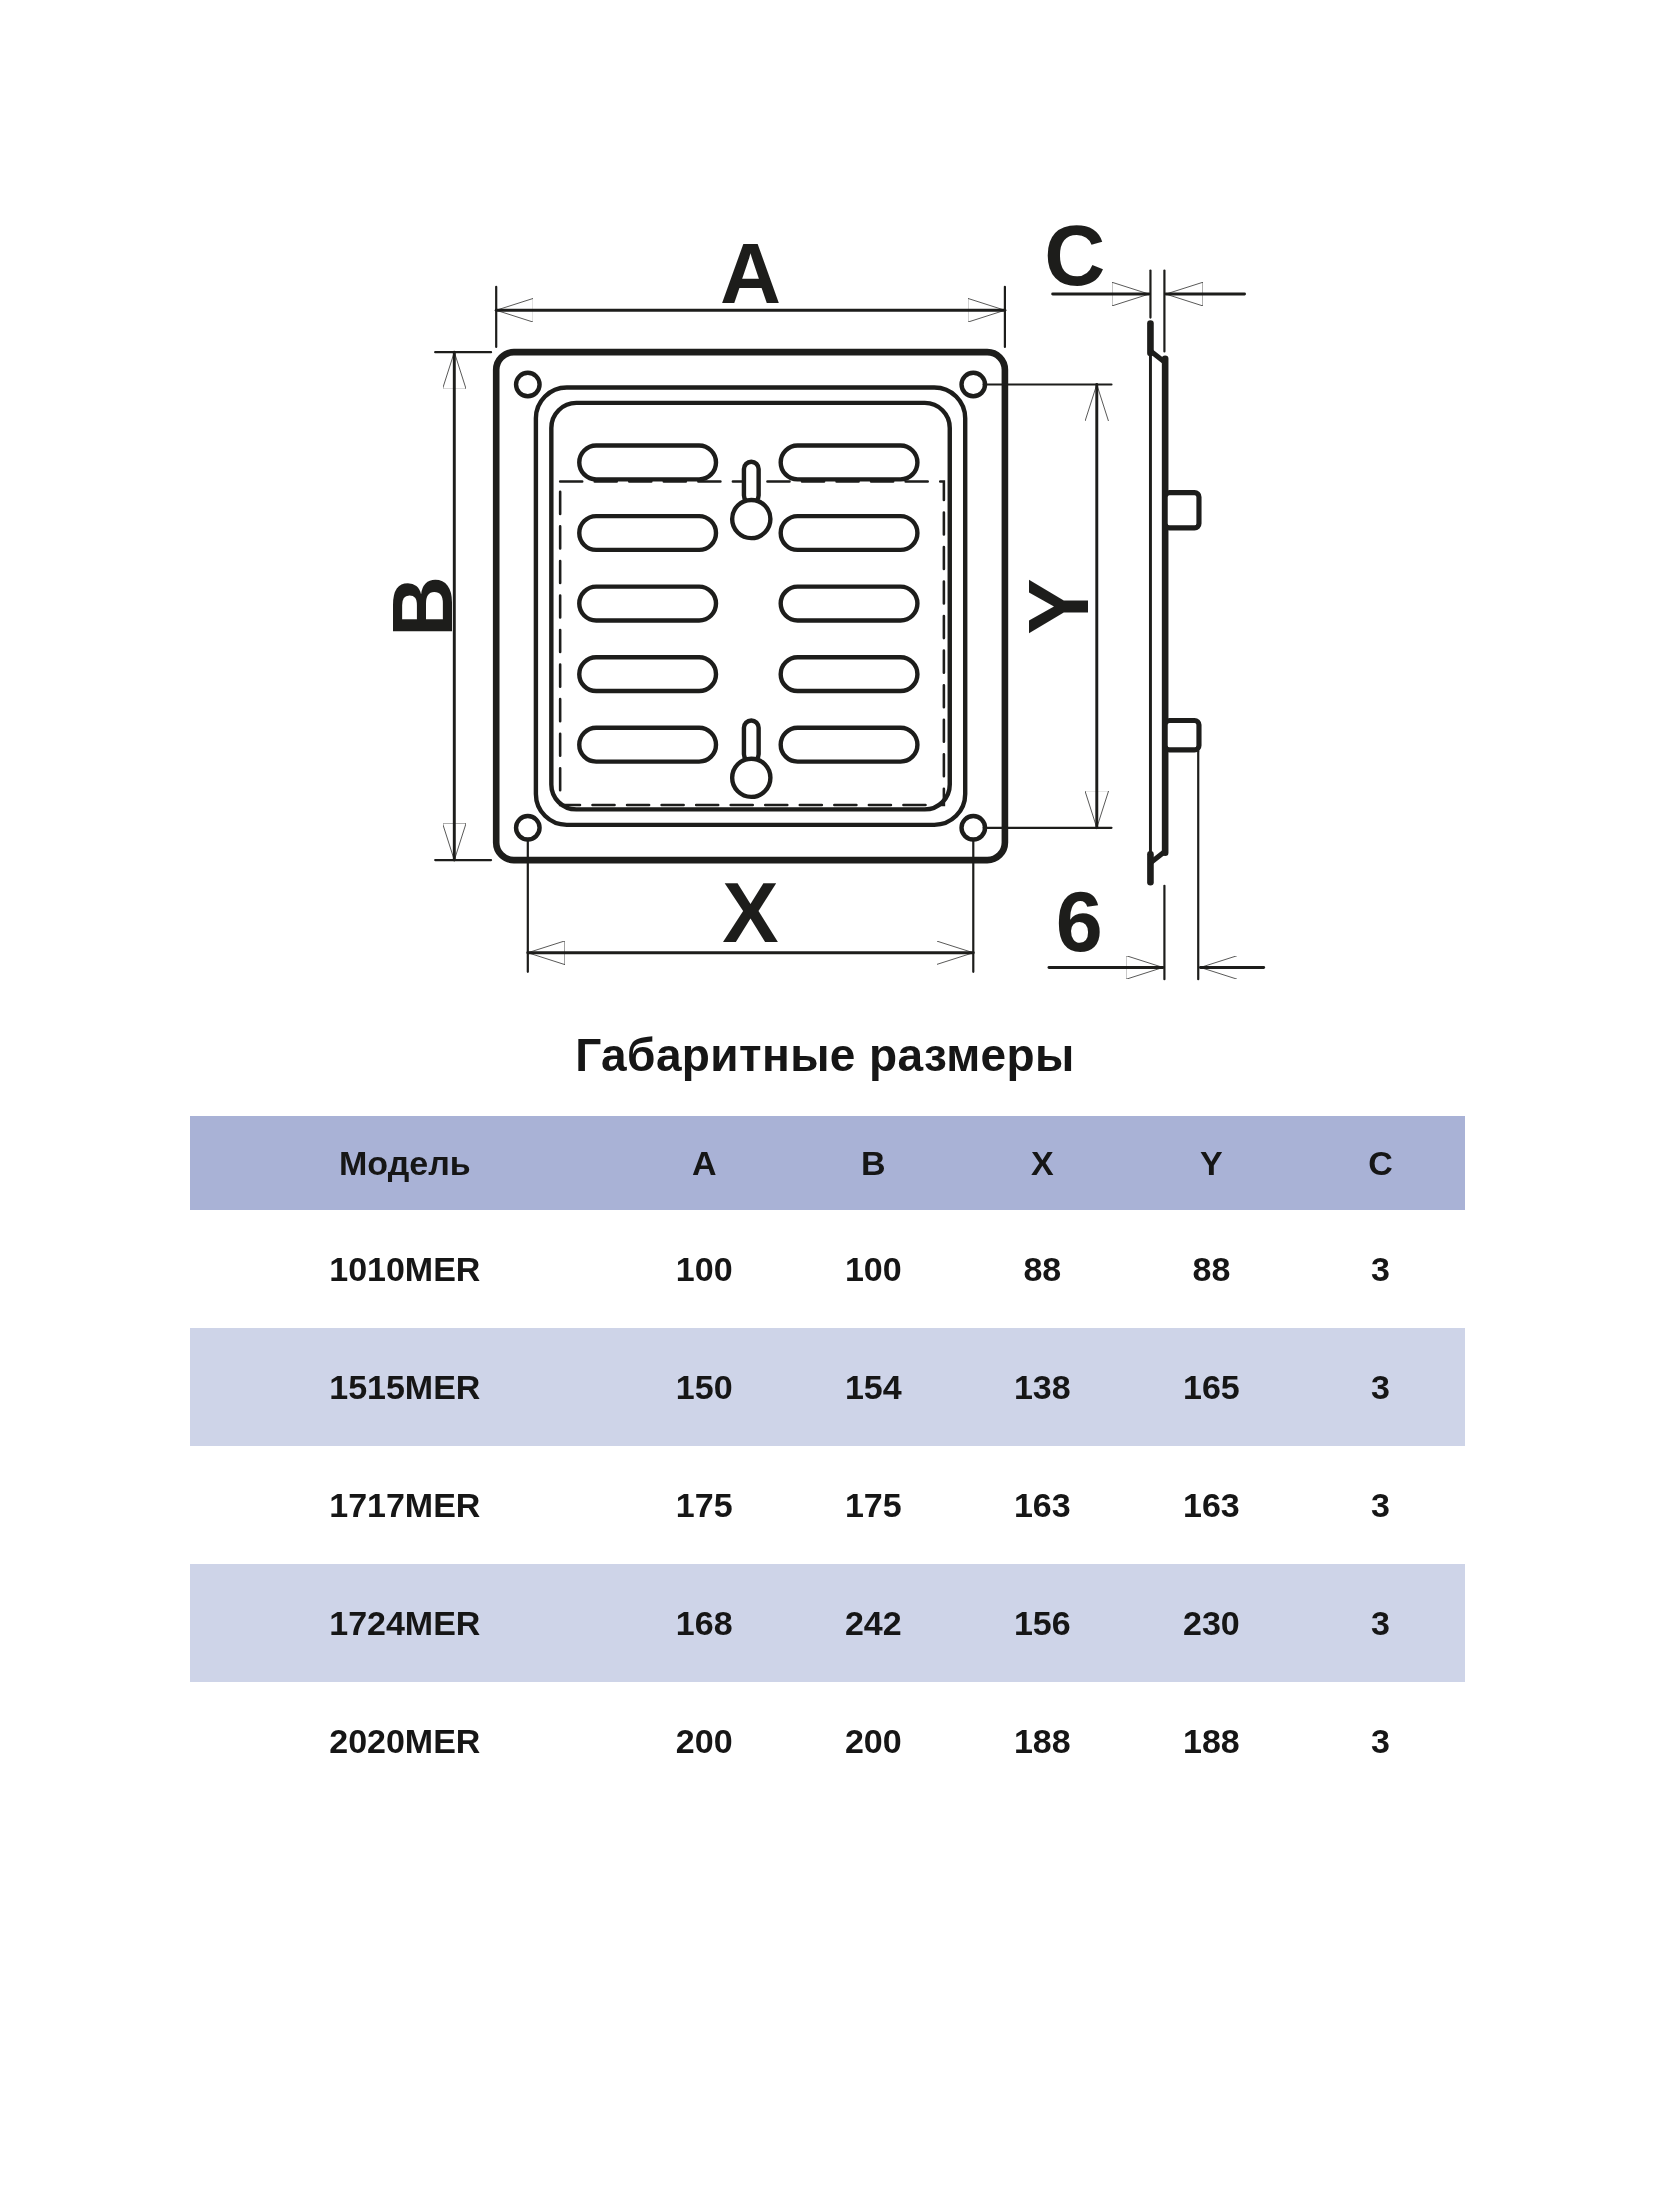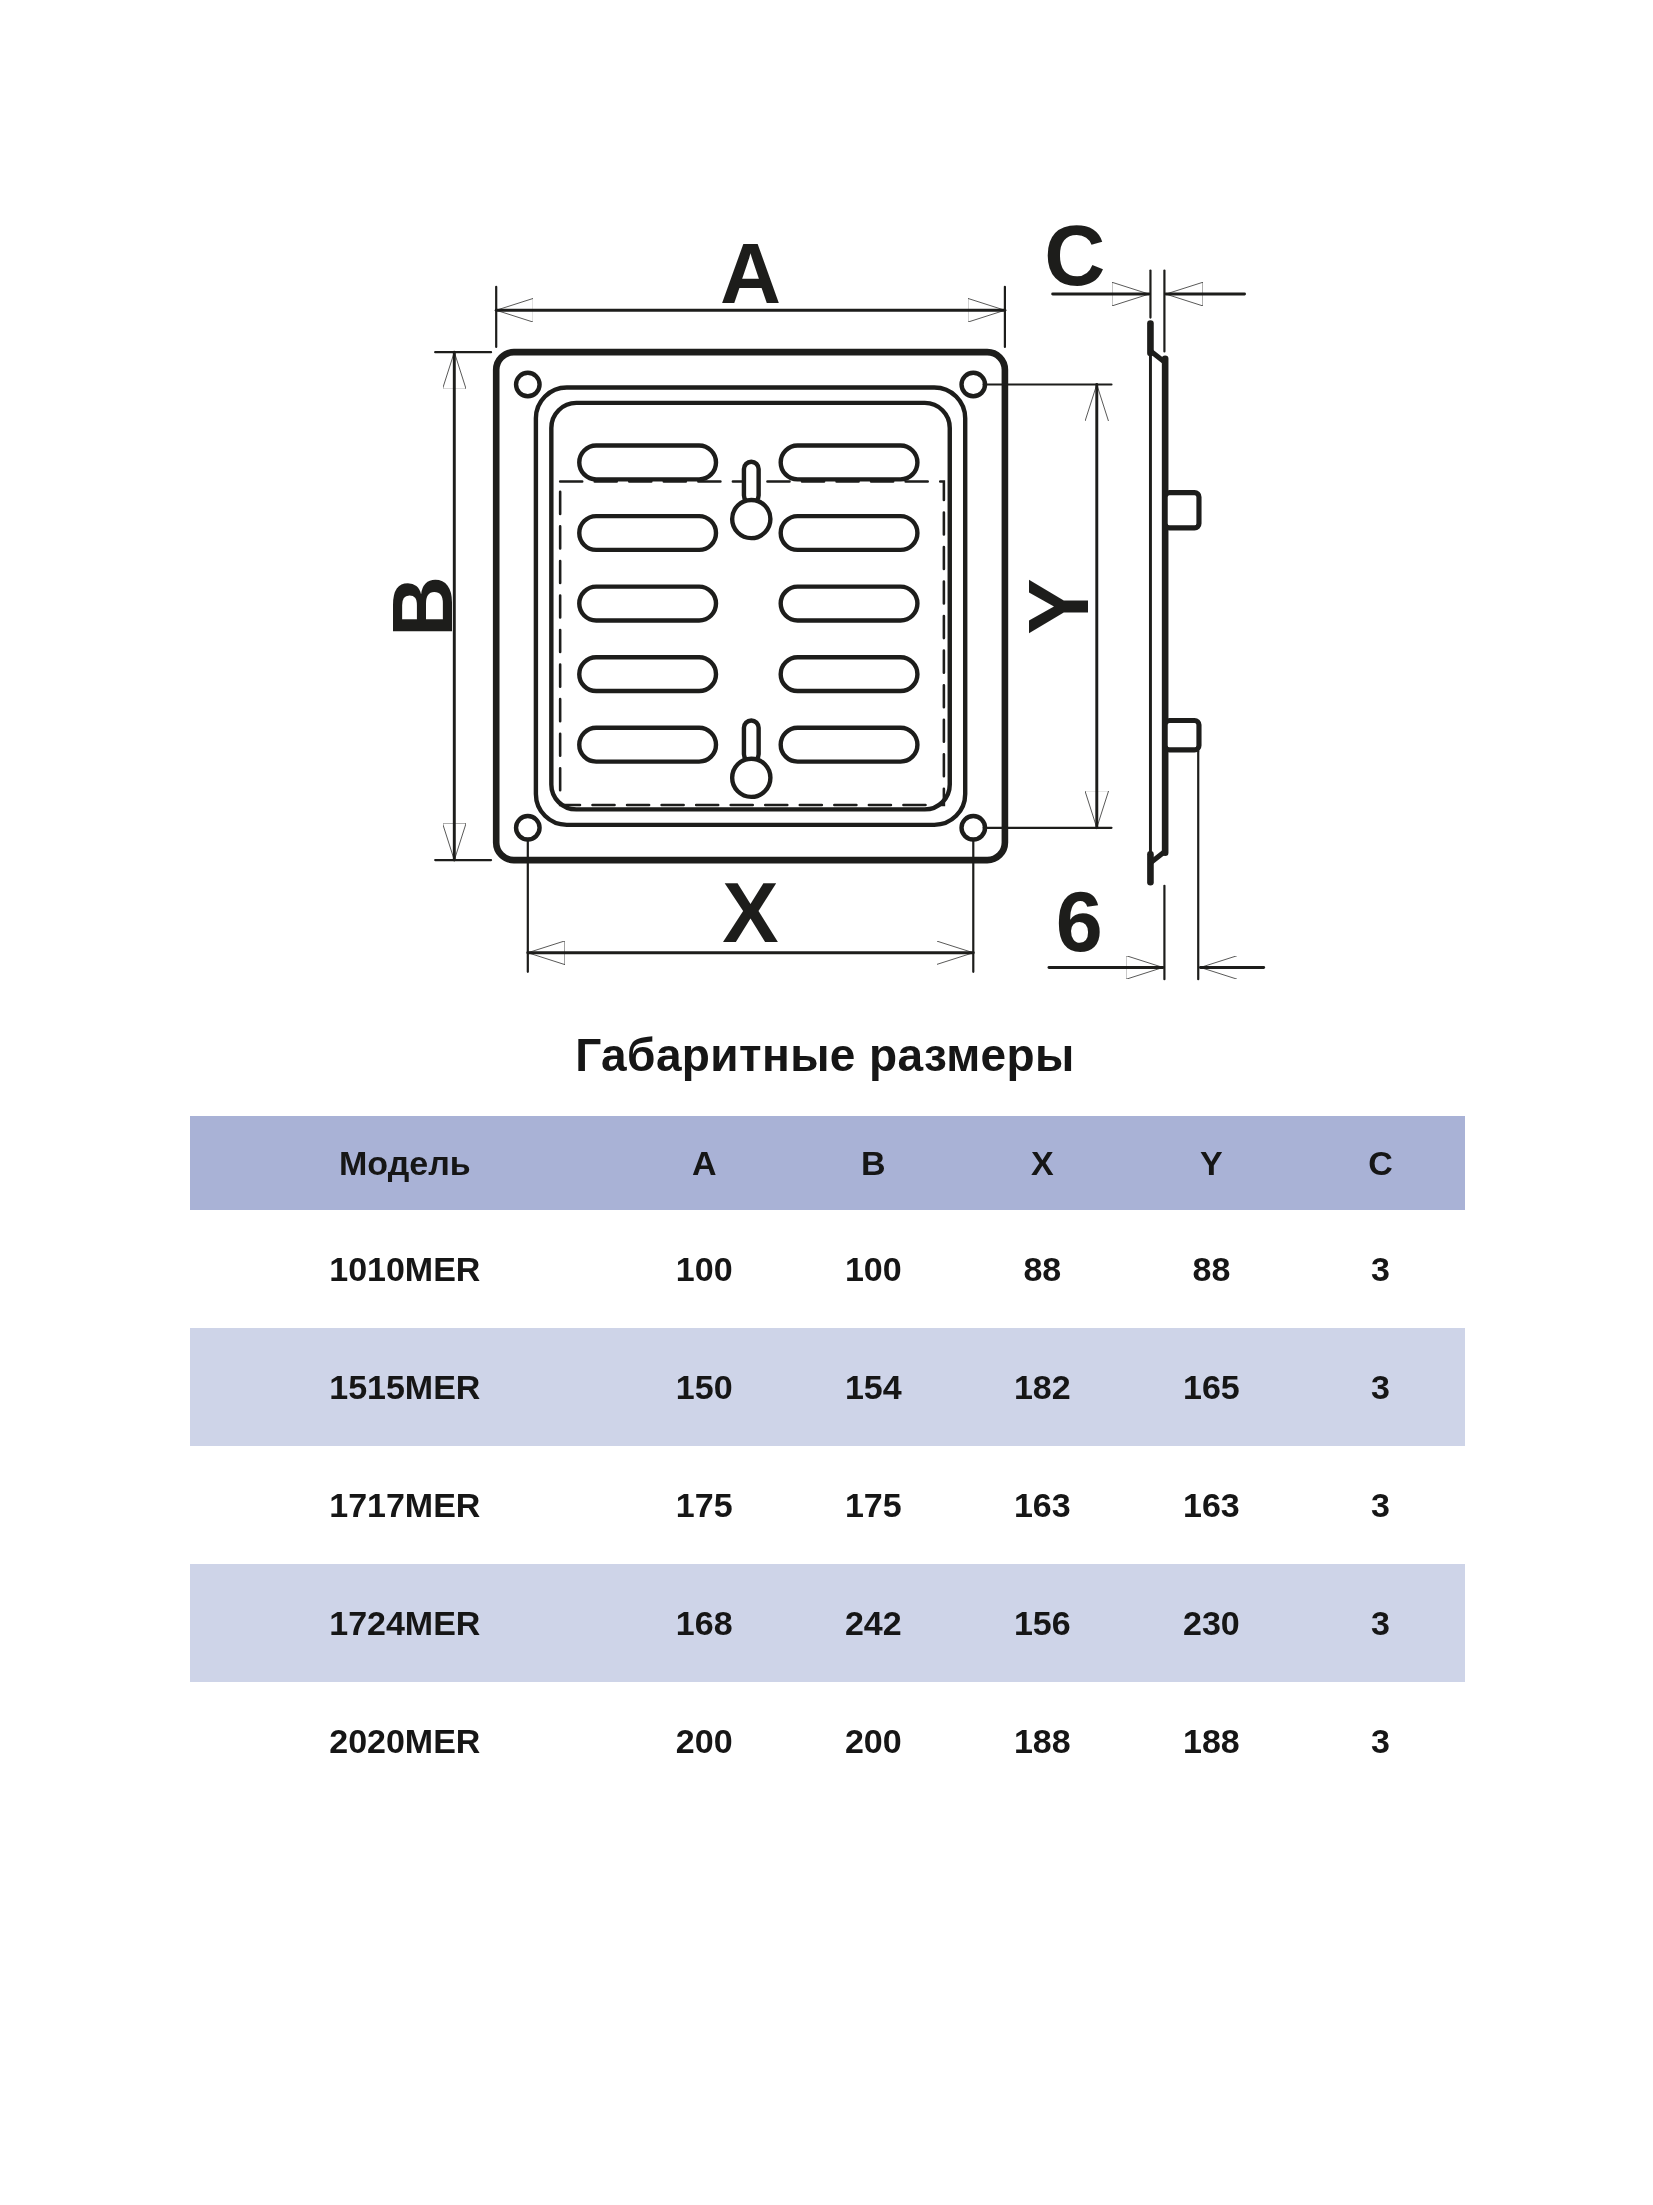--- a/index.html
+++ b/index.html
@@ -191,21 +191,21 @@
         <td>100</td>
         <td>100</td>
         <td>88</td>
         <td>88</td>
         <td>3</td>
       </tr>
       <tr>
         <td>1515MER</td>
         <td>150</td>
         <td>154</td>
-        <td>182</td>
+        <td>138</td>
         <td>165</td>
         <td>3</td>
       </tr>
       <tr>
         <td>1717MER</td>
         <td>175</td>
         <td>175</td>
         <td>163</td>
         <td>163</td>
         <td>3</td>

